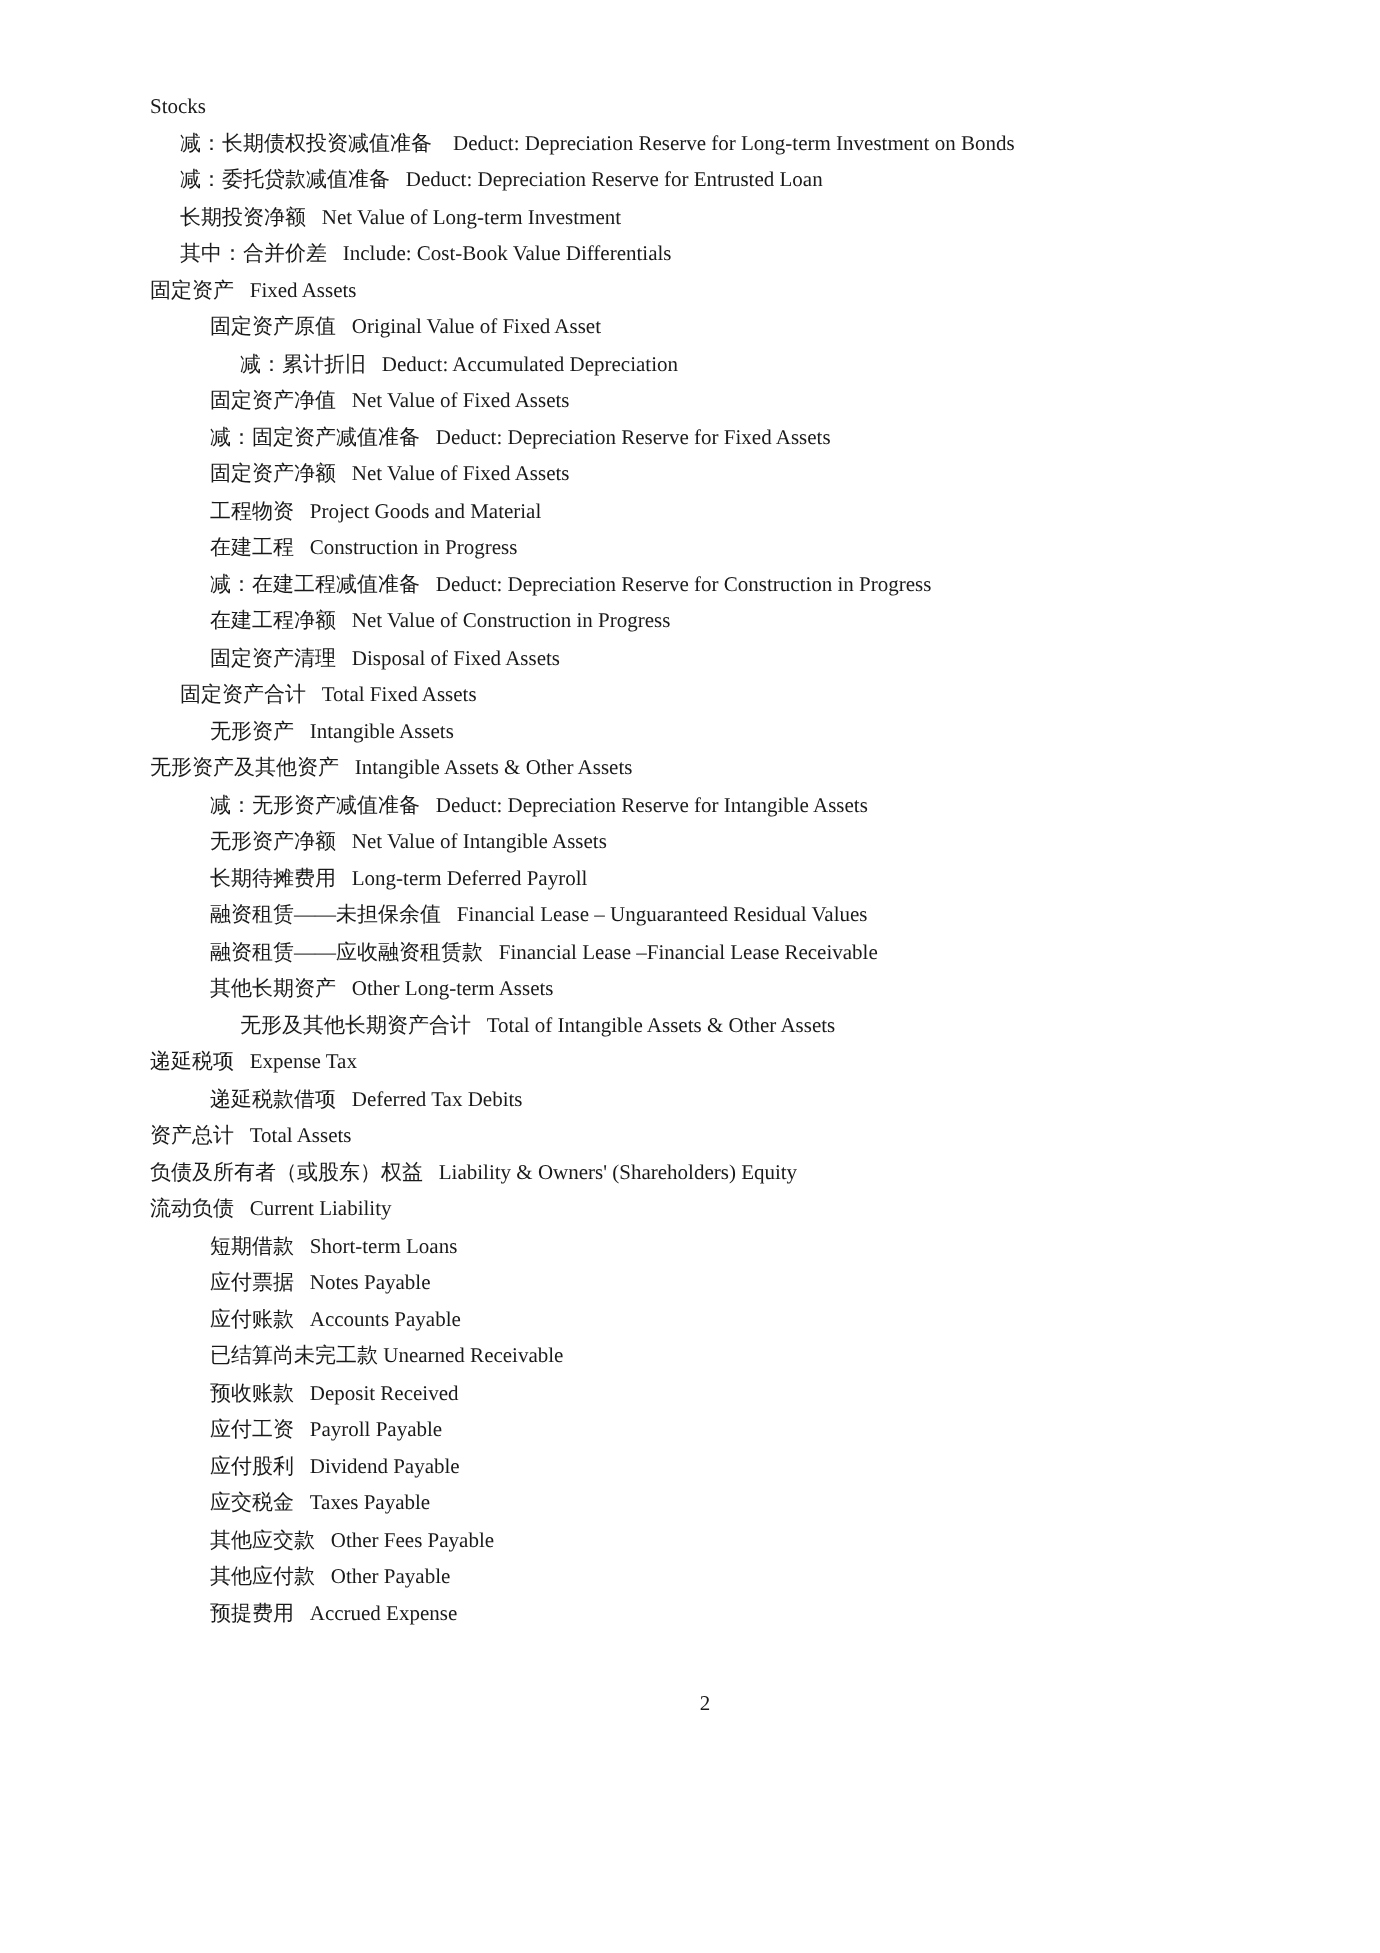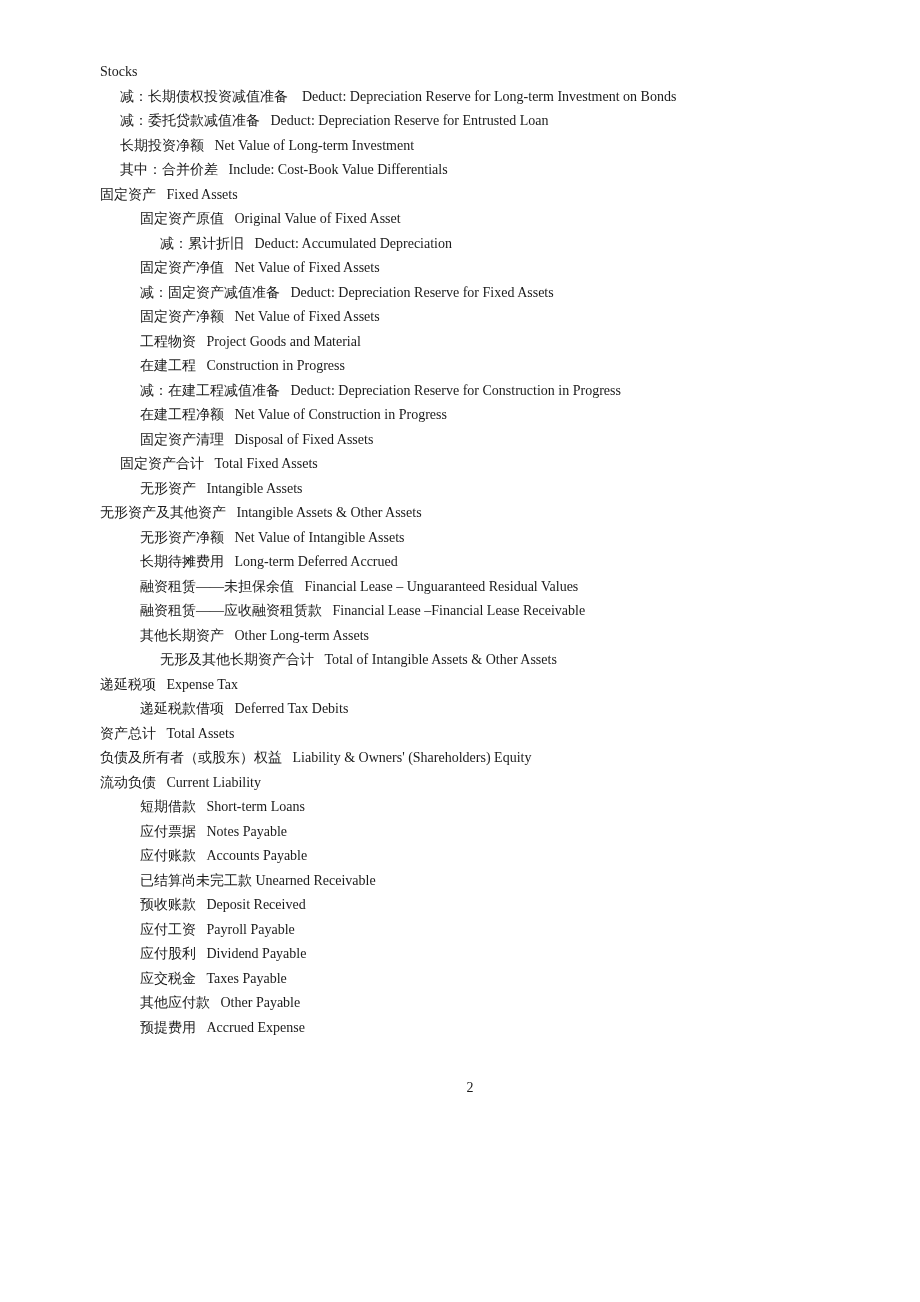--- a/index.html
+++ b/index.html
@@ -46,35 +46,37 @@
     <div class="line indent2">减：固定资产减值准备   Deduct: Depreciation Reserve for Fixed Assets</div>
     <div class="line indent2">固定资产净额   Net Value of Fixed Assets</div>
     <div class="line indent2">工程物资   Project Goods and Material</div>
     <div class="line indent2">在建工程   Construction in Progress</div>
     <div class="line indent2">减：在建工程减值准备   Deduct: Depreciation Reserve for Construction in Progress</div>
     <div class="line indent2">在建工程净额   Net Value of Construction in Progress</div>
     <div class="line indent2">固定资产清理   Disposal of Fixed Assets</div>
     <div class="line indent1">固定资产合计   Total Fixed Assets</div>
     <div class="line indent2">无形资产   Intangible Assets</div>
     <div class="line ">无形资产及其他资产   Intangible Assets &amp; Other Assets</div>
+    <div class="line indent2">减：无形资产减值准备   Deduct: Depreciation Reserve for Intangible Assets</div>
     <div class="line indent2">无形资产净额   Net Value of Intangible Assets</div>
-    <div class="line indent2">长期待摊费用   Long-term Deferred Accrued</div>
+    <div class="line indent2">长期待摊费用   Long-term Deferred Payroll</div>
     <div class="line indent2">融资租赁——未担保余值   Financial Lease – Unguaranteed Residual Values</div>
     <div class="line indent2">融资租赁——应收融资租赁款   Financial Lease –Financial Lease Receivable</div>
     <div class="line indent2">其他长期资产   Other Long-term Assets</div>
     <div class="line indent3">无形及其他长期资产合计   Total of Intangible Assets &amp; Other Assets</div>
     <div class="line ">递延税项   Expense Tax</div>
     <div class="line indent2">递延税款借项   Deferred Tax Debits</div>
     <div class="line ">资产总计   Total Assets</div>
     <div class="line ">负债及所有者（或股东）权益   Liability &amp; Owners' (Shareholders) Equity</div>
     <div class="line ">流动负债   Current Liability</div>
     <div class="line indent2">短期借款   Short-term Loans</div>
     <div class="line indent2">应付票据   Notes Payable</div>
     <div class="line indent2">应付账款   Accounts Payable</div>
     <div class="line indent2">已结算尚未完工款 Unearned Receivable</div>
     <div class="line indent2">预收账款   Deposit Received</div>
     <div class="line indent2">应付工资   Payroll Payable</div>
     <div class="line indent2">应付股利   Dividend Payable</div>
     <div class="line indent2">应交税金   Taxes Payable</div>
+    <div class="line indent2">其他应交款   Other Fees Payable</div>
     <div class="line indent2">其他应付款   Other Payable</div>
     <div class="line indent2">预提费用   Accrued Expense</div>
   </div>
 <div class="page-number">2</div>
 
 </body></html>

